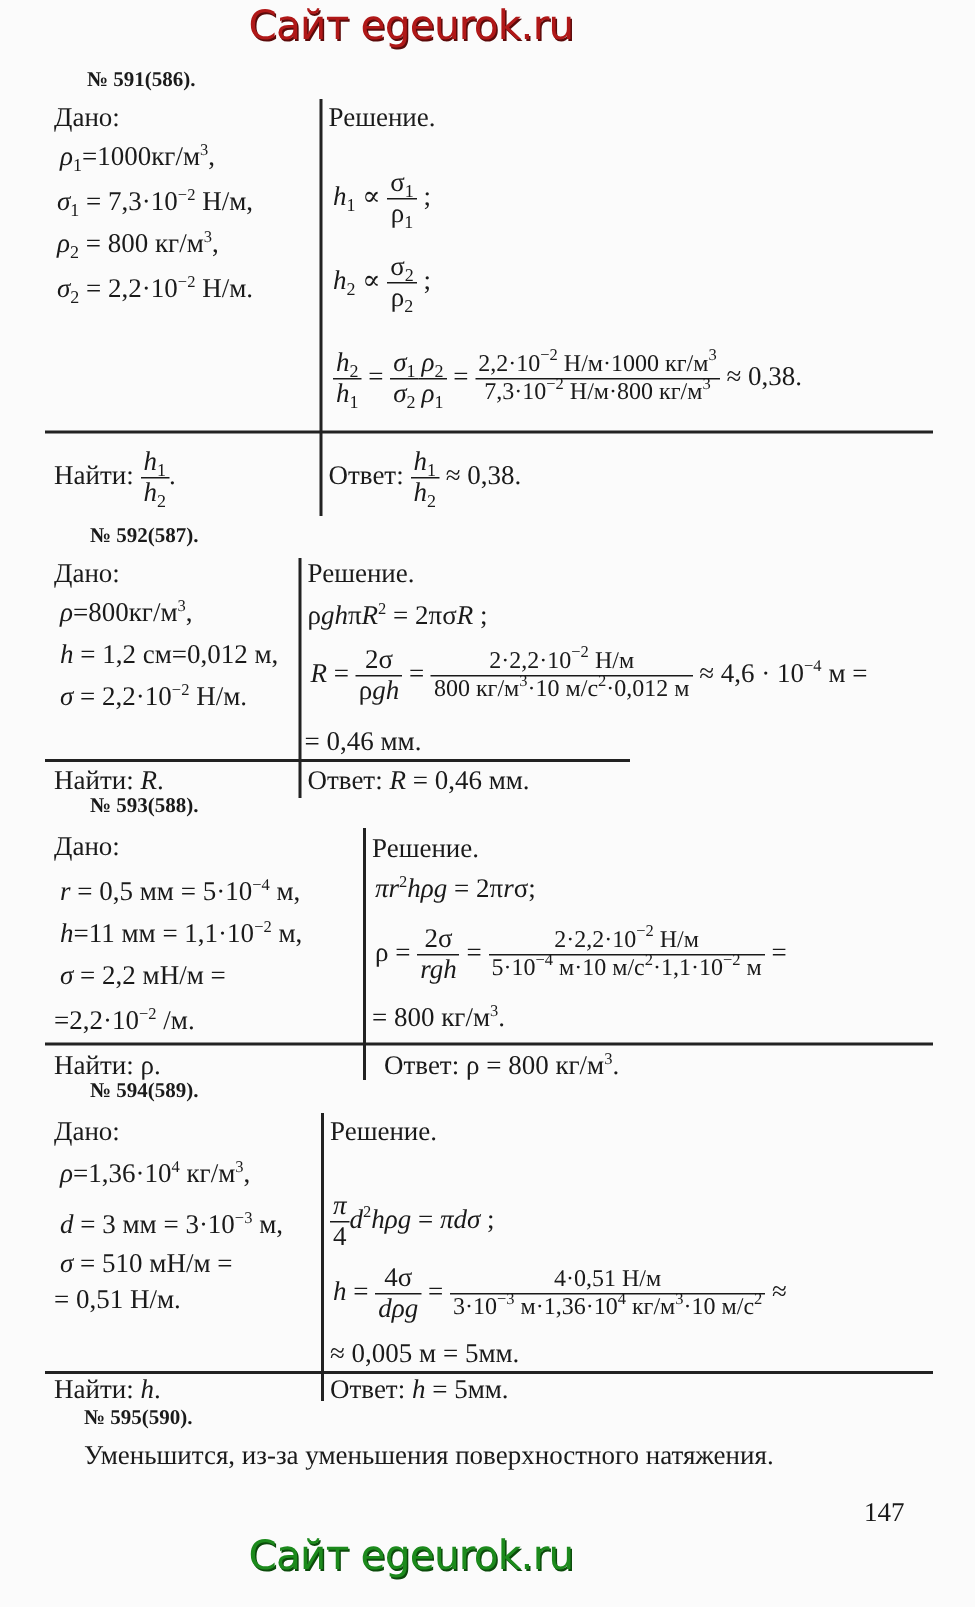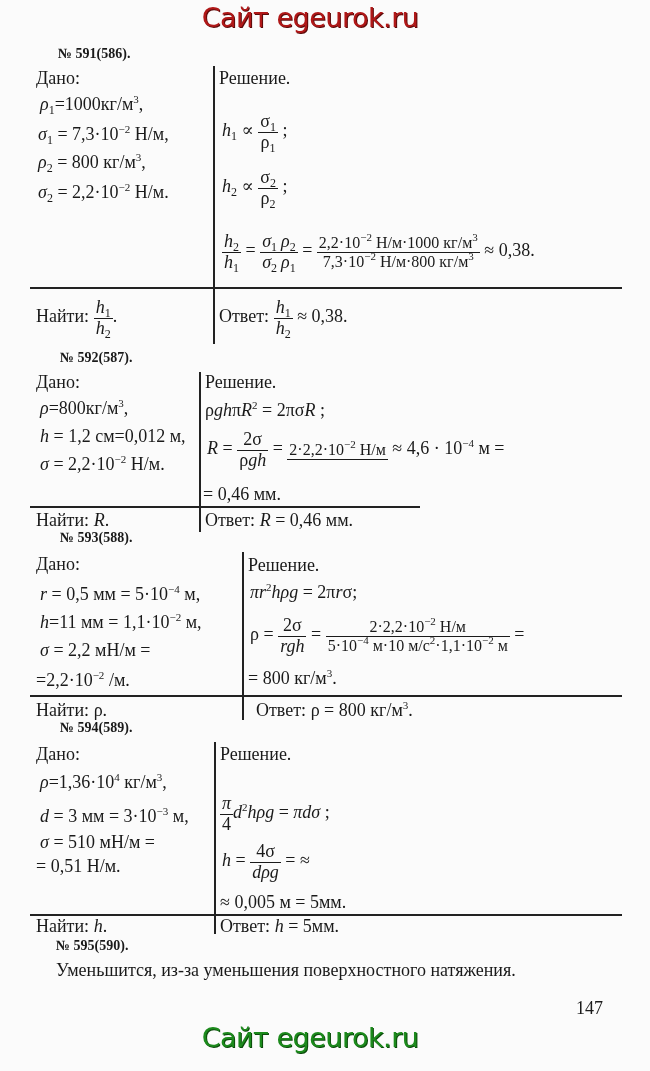--- a/index.html
+++ b/index.html
@@ -4,21 +4,20 @@
 <style>
   html, body { margin:0; padding:0; }
   body {
     width:650px; height:1071px; background:#fbfbfb; position:relative; overflow:hidden;
     font-family:"Liberation Serif", "DejaVu Serif", serif; color:#1a1a1a;
   }
   .wm {
     position:absolute; left:0; width:548px; text-align:center;
     font-family:"DejaVu Sans", sans-serif; font-size:27px; letter-spacing:-0.5px;
     font-weight:normal;
-    margin-left:36px;
   }
   .wm-top { top:2px; color:#b01818; text-shadow:1px 1px 0 #5a0a0a; }
   .wm-bot { top:1022px; color:#1c8a1c; text-shadow:1px 1px 0 #0b4a0b; }
   .abs { position:absolute; white-space:nowrap; }
   .num { font-weight:bold; font-size:14px; }
   .t { font-size:18px; }
   i, .it { font-style:italic; }
   sup { font-size:11px; vertical-align:7px; line-height:0; }
   sub { font-size:12px; vertical-align:-4px; line-height:0; }
   .frac { display:inline-block; vertical-align:middle; text-align:center; line-height:1.1; }
@@ -55,21 +54,21 @@
 <div class="abs t" style="left:36px;top:372px">Дано:</div>
 <div class="abs t" style="left:40px;top:398px"><i>ρ</i>=800кг/м<sup>3</sup>,</div>
 <div class="abs t" style="left:40px;top:426px"><i>h</i> = 1,2 см=0,012 м,</div>
 <div class="abs t" style="left:40px;top:454px"><i>σ</i> = 2,2·10<sup>−2</sup> Н/м.</div>
 
 <div class="vline" style="left:199px;top:372px;height:160px"></div>
 <div class="hline" style="left:30px;top:506px;width:390px"></div>
 
 <div class="abs t" style="left:205px;top:372px">Решение.</div>
 <div class="abs t" style="left:205px;top:400px">ρ<i>gh</i>π<i>R</i><sup>2</sup> = 2πσ<i>R</i> ;</div>
-<div class="abs t" style="left:207px;top:430px"><i>R</i> = <span class="frac"><span class="n">2σ</span><span>ρ<i>gh</i></span></span> = <span class="frac sm"><span class="n">2·2,2·10<sup>−2</sup> Н/м</span></span> ≈ 4,6 · 10<sup>−4</sup> м =</div>
+<div class="abs t" style="left:207px;top:430px"><i>R</i> = <span class="frac"><span class="n">2σ</span><span>ρ<i>gh</i></span></span> = <span class="frac sm"><span class="n">2·2,2·10<sup>−2</sup> Н/м</span><span>800 кг/м<sup>3</sup>·10 м/с<sup>2</sup>·0,012 м</span></span> ≈ 4,6 · 10<sup>−4</sup> м =</div>
 <div class="abs t" style="left:203px;top:484px">= 0,46 мм.</div>
 
 <div class="abs t" style="left:36px;top:510px"><span>Найти:</span> <i>R</i>.</div>
 <div class="abs t" style="left:205px;top:510px"><span>Ответ:</span> <i>R</i> = 0,46 мм.</div>
 
 <div class="abs num" style="left:60px;top:530px">№ 593(588).</div>
 <div class="abs t" style="left:36px;top:554px">Дано:</div>
 <div class="abs t" style="left:40px;top:584px"><i>r</i> = 0,5 мм = 5·10<sup>−4</sup> м,</div>
 <div class="abs t" style="left:40px;top:612px"><i>h</i>=11 мм = 1,1·10<sup>−2</sup> м,</div>
 <div class="abs t" style="left:40px;top:640px"><i>σ</i> = 2,2 мН/м =</div>
@@ -91,21 +90,21 @@
 <div class="abs t" style="left:40px;top:772px"><i>ρ</i>=1,36·10<sup>4</sup> кг/м<sup>3</sup>,</div>
 <div class="abs t" style="left:40px;top:806px"><i>d</i> = 3 мм = 3·10<sup>−3</sup> м,</div>
 <div class="abs t" style="left:40px;top:832px"><i>σ</i> = 510 мН/м =</div>
 <div class="abs t" style="left:36px;top:856px">= 0,51 Н/м.</div>
 
 <div class="vline" style="left:214px;top:742px;height:192px"></div>
 <div class="hline" style="left:30px;top:914px;width:592px"></div>
 
 <div class="abs t" style="left:220px;top:744px">Решение.</div>
 <div class="abs t" style="left:220px;top:794px"><span class="frac"><span class="n"><i>π</i></span><span>4</span></span><i>d</i><sup>2</sup><i>hρg</i> = <i>πdσ</i> ;</div>
-<div class="abs t" style="left:222px;top:842px"><i>h</i> = <span class="frac"><span class="n">4σ</span><span><i>dρg</i></span></span> =  ≈</div>
+<div class="abs t" style="left:222px;top:842px"><i>h</i> = <span class="frac"><span class="n">4σ</span><span><i>dρg</i></span></span> = <span class="frac sm"><span class="n">4·0,51 Н/м</span><span>3·10<sup>−3</sup> м·1,36·10<sup>4</sup> кг/м<sup>3</sup>·10 м/с<sup>2</sup></span></span> ≈</div>
 <div class="abs t" style="left:220px;top:892px">≈ 0,005 м = 5мм.</div>
 
 <div class="abs t" style="left:36px;top:916px"><span>Найти:</span> <i>h</i>.</div>
 <div class="abs t" style="left:220px;top:916px"><span>Ответ:</span> <i>h</i> = 5мм.</div>
 
 <div class="abs num" style="left:56px;top:938px">№ 595(590).</div>
 <div class="abs t" style="left:56px;top:960px">Уменьшится, из-за уменьшения поверхностного натяжения.</div>
 
 <div class="abs t" style="left:576px;top:998px">147</div>
 

